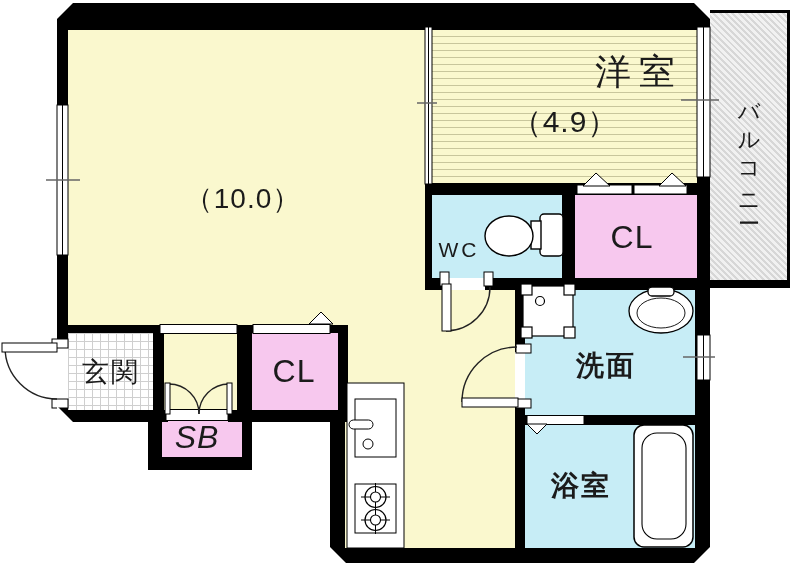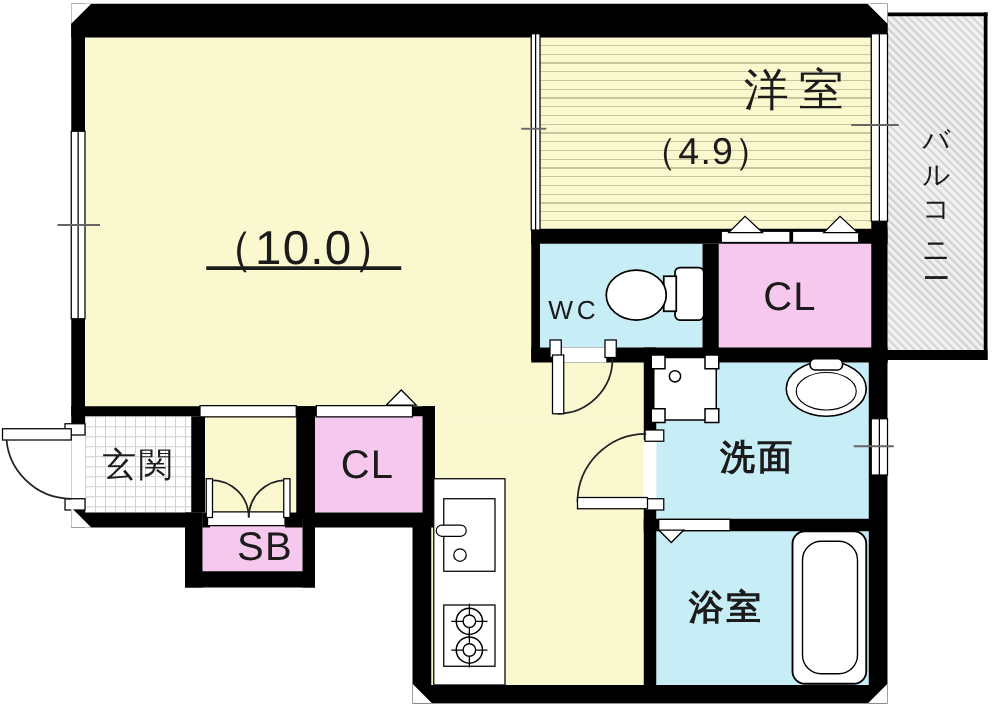--- a/index.html
+++ b/index.html
@@ -23,21 +23,21 @@
     background:repeating-linear-gradient(45deg,#f1f1f1 0 2.5px,#d7d7d7 2.5px 4.5px);
     border-top:3px solid #000;border-right:3px solid #000;border-bottom:8px solid #000;
   }
   .wall{position:absolute;background:#000;z-index:2;}
   .overlay{position:absolute;left:0;top:0;z-index:3;}
   .lbl{
     position:absolute;z-index:4;transform:translate(-50%,-50%);
     color:#1b1b1b;white-space:nowrap;line-height:1;
   }
   .lbl--ldk{font-size:34px;letter-spacing:5px;}
-  .lbl--ldksize{font-size:38px;letter-spacing:1px;text-decoration:underline;}
+  .lbl--ldksize{font-size:28px;letter-spacing:1px;}
   .lbl--western{font-size:36px;letter-spacing:8px;}
   .lbl--westernsize{font-size:30px;letter-spacing:1px;}
   .lbl--balcony{font-size:22px;letter-spacing:6px;writing-mode:vertical-rl;transform:translate(-50%,-50%);}
   .lbl--wc{font-size:21px;letter-spacing:3px;}
   .lbl--cl{font-size:32px;letter-spacing:1px;}
   .lbl--genkan{font-size:27px;letter-spacing:2px;}
   .lbl--sb{font-size:32px;letter-spacing:1px;}
   .lbl--small{font-size:28px;letter-spacing:2px;font-weight:bold;}
 </style>
 </head>
@@ -216,17 +216,17 @@
   </svg>
 
   <div class="lbl lbl--ldksize" style="left:243px;top:199px;">（10.0）</div>
   <div class="lbl lbl--western" style="left:599px;top:72px;margin-left:40px;">洋室</div>
   <div class="lbl lbl--westernsize" style="left:565px;top:122px;">（4.9）</div>
   <div class="lbl lbl--balcony" style="left:749px;top:152px;">バルコニー</div>
   <div class="lbl lbl--wc" style="left:459px;top:237px;margin-top:12px;">WC</div>
   <div class="lbl lbl--cl" style="left:632px;top:237px;">CL</div>
   <div class="lbl lbl--genkan" style="left:111px;top:372px;">玄関</div>
   <div class="lbl lbl--cl" style="left:294px;top:371px;">CL</div>
-  <div class="lbl lbl--sb" style="left:212px;top:437px;">SB</div>
+  <div class="lbl lbl--sb" style="left:197px;top:437px;font-style:italic;">SB</div>
   <div class="lbl lbl--small" style="left:606px;top:366px;">洗面</div>
   <div class="lbl lbl--small" style="left:581px;top:486px;">浴室</div>
 
 </div>
 
 </body></html>

